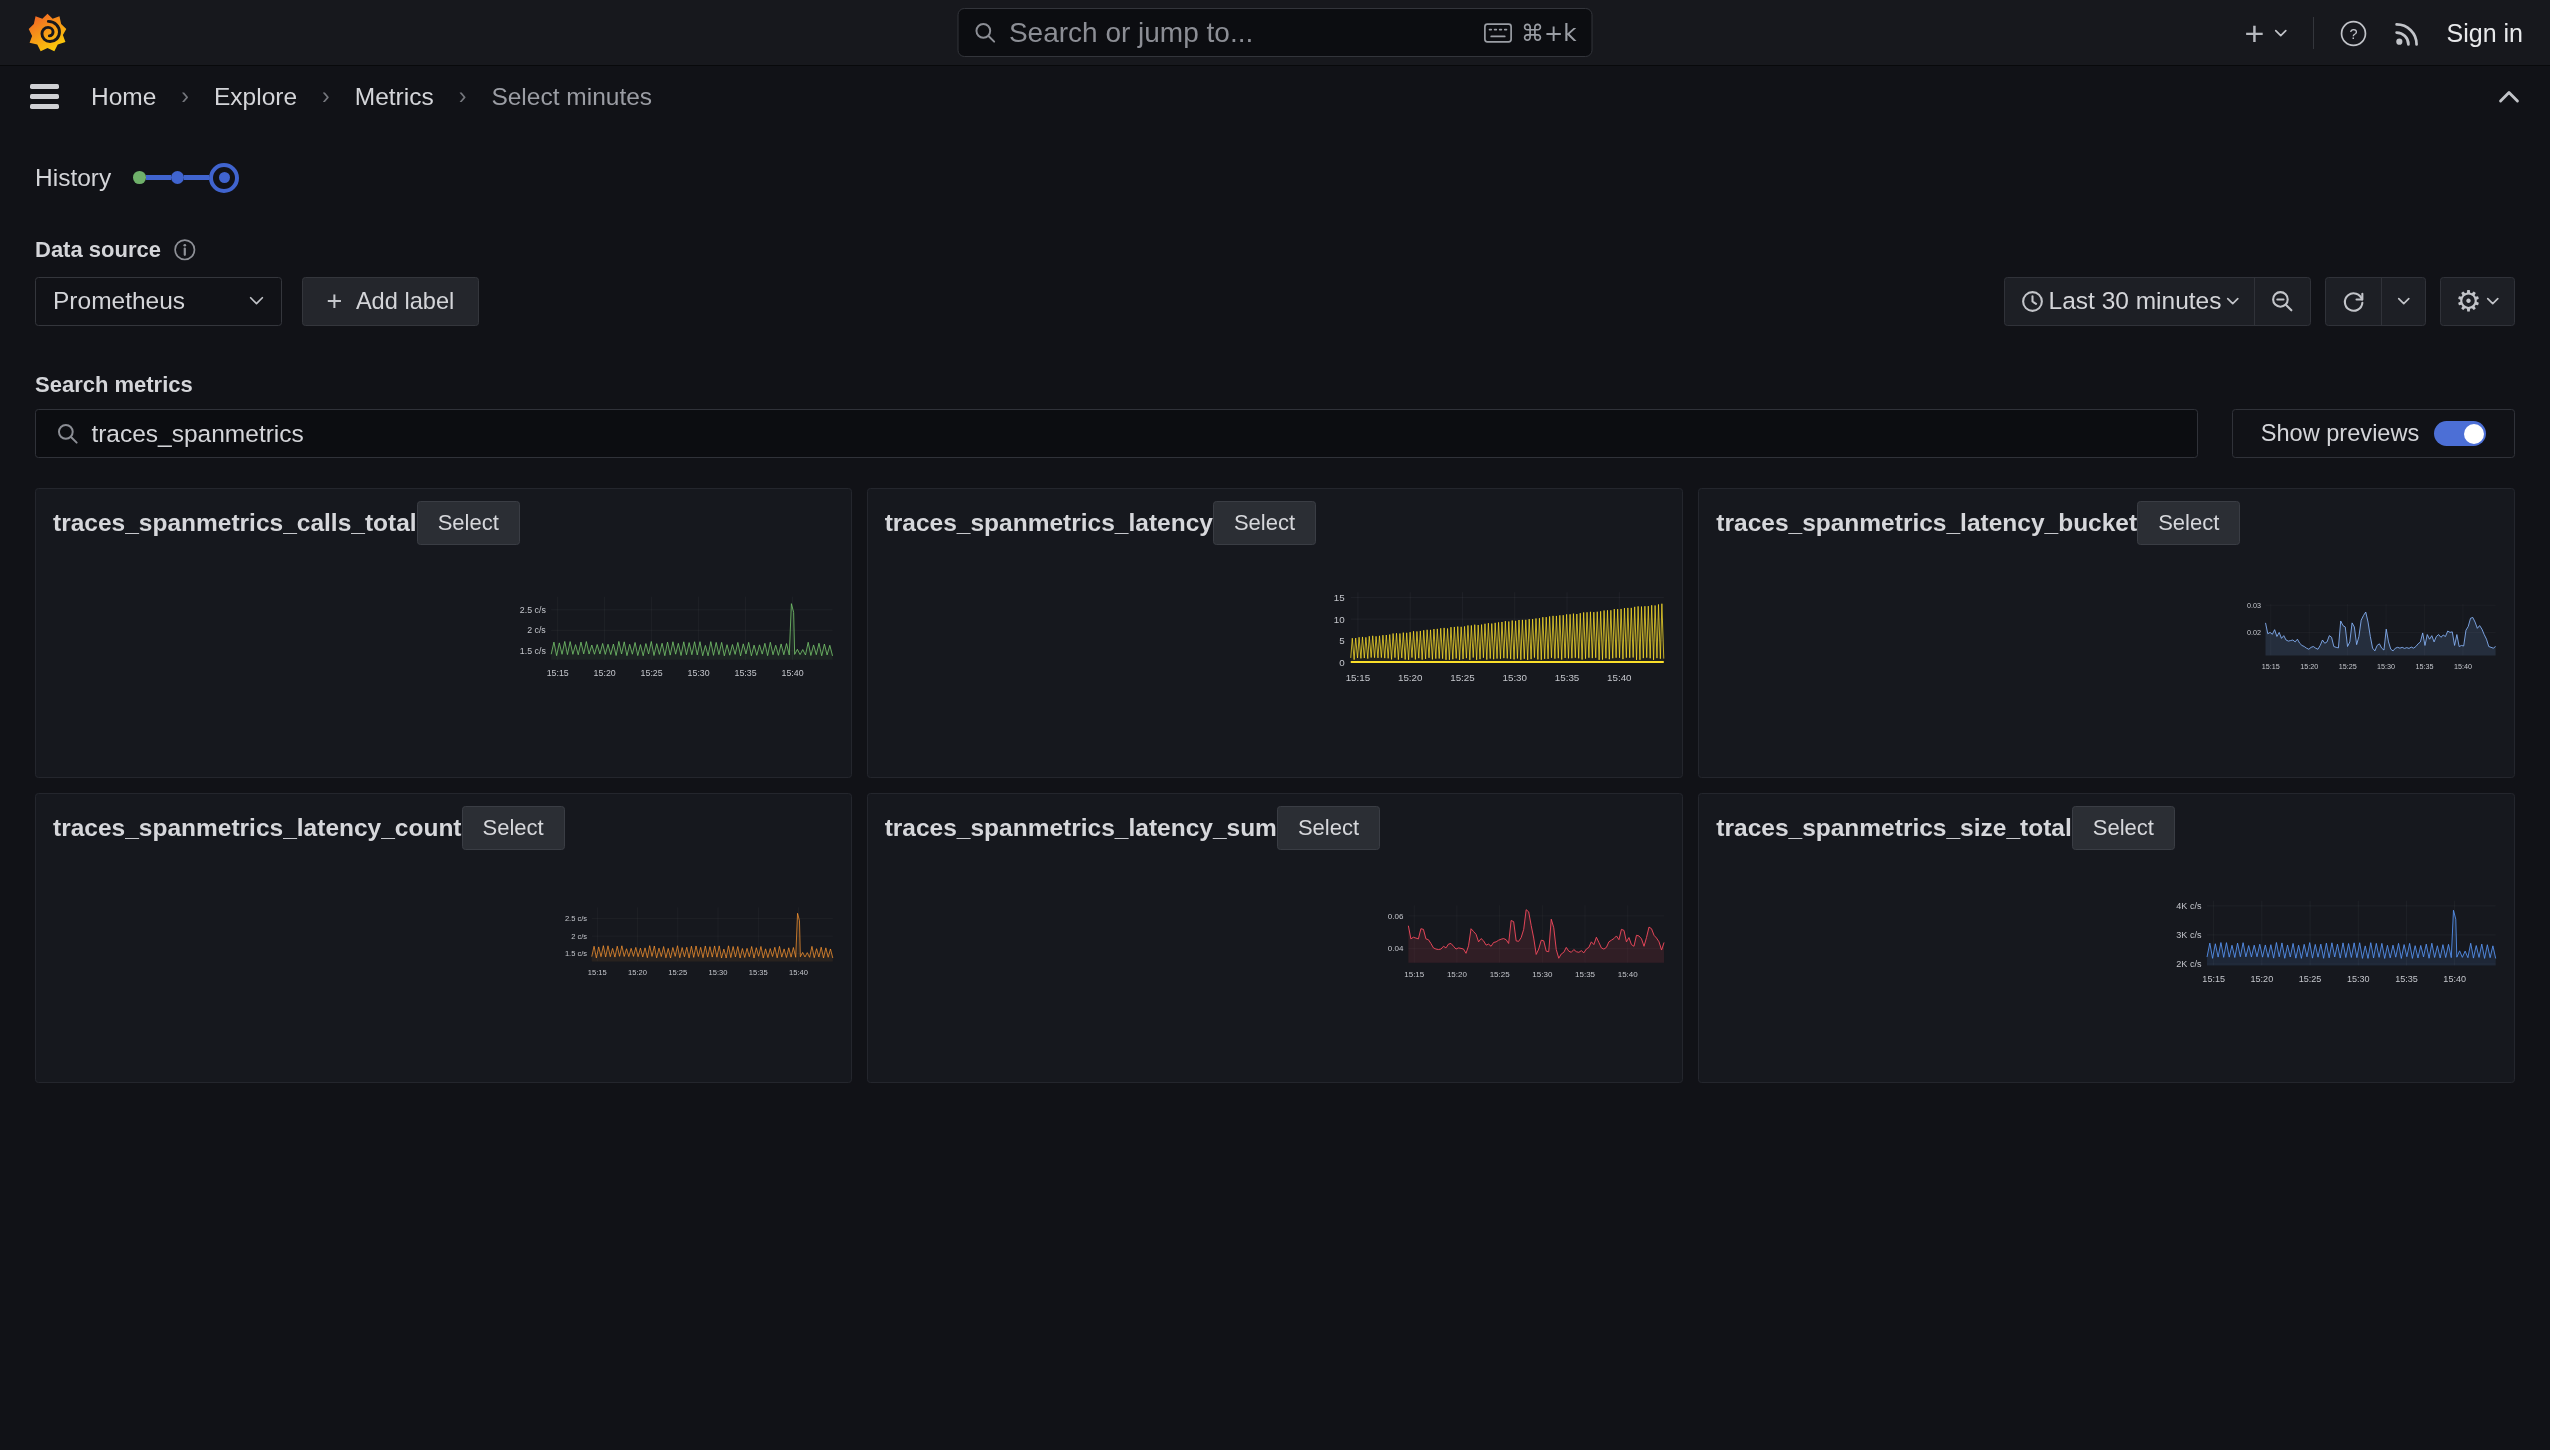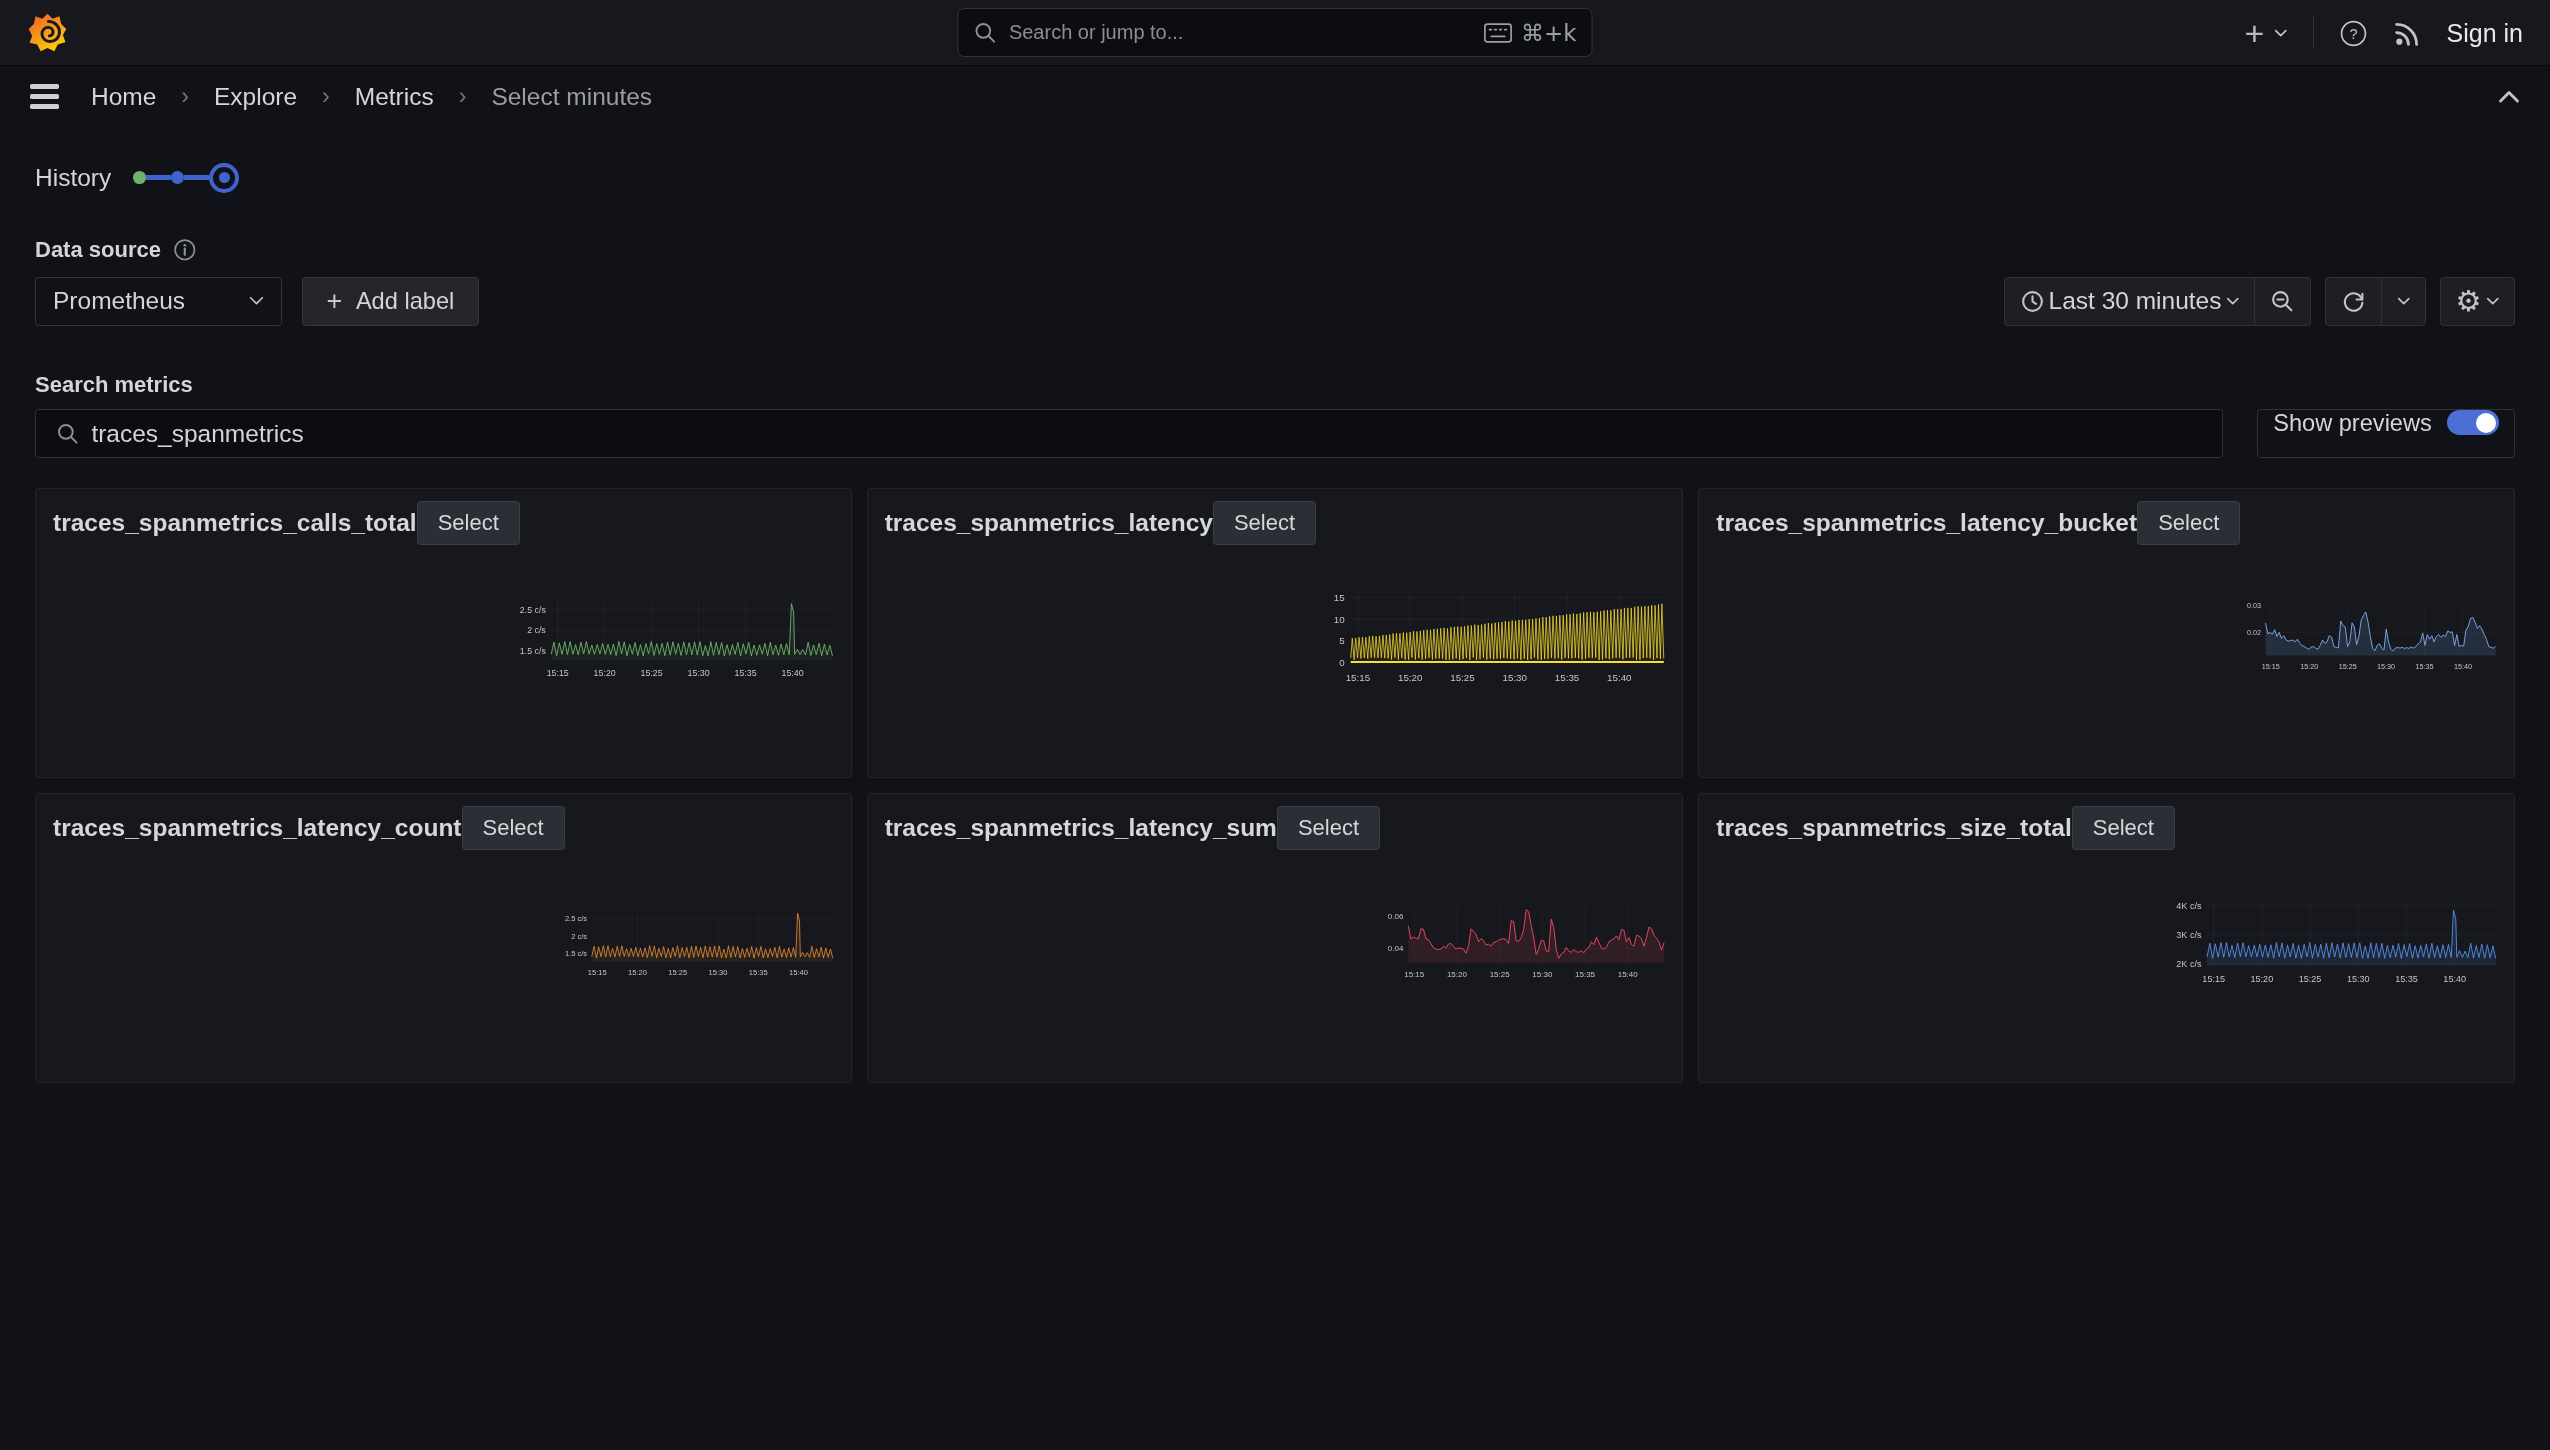--- a/index.html
+++ b/index.html
@@ -16,21 +16,21 @@
   .topnav {
     height: 66px; background: #17181d; border-bottom: 0.8px solid #08090b;
     display: flex; align-items: center; position: relative; padding: 0 25px;
   }
   .logo { width: 41px; height: 41px; margin-left: 1.7px; }
   .top-search {
     position: absolute; left: 50%; top: 8.4px; transform: translateX(-50%);
     width: 635px; height: 49px; background: #0c0d11; border: 0.8px solid #33353b;
     border-radius: 6.8px; display: flex; align-items: center; padding: 0 15px; cursor: text;
   }
-  .top-search .ph { font-size: 20px; color: #8c8e95; margin-left: 11.8px; flex: 1; }
+  .top-search .ph { font-size: 28px; color: #8c8e95; margin-left: 11.8px; flex: 1; }
   .kbd-hint { display:flex; align-items:center; gap:8.4px; color:#9b9ea5; font-size:23px; }
   .glyph { font-family: "DejaVu Sans", sans-serif; }
   .nav-right { position:absolute; right: 27px; top:0; height: 66px; display:flex; align-items:center; gap: 25px; }
   .plus-group { display:flex; align-items:center; gap:10px; color:#b7b9bf; cursor:pointer; }
   .plus-sign { font-size: 34px; line-height: 1; font-weight: 300; }
   .vdivider { width:0.8px; height:32px; background:#34363c; }
   .signin { font-size: 25px; color:#e8e9eb; cursor:pointer; }
   .iconbtn { cursor:pointer; display:flex; align-items:center; }
 
   
@@ -84,22 +84,22 @@
   .search-row { margin-top: 11.8px; display:flex; align-items:center; }
   .metric-search {
     flex: 1; height: 49px; background:#0c0d11; border:0.8px solid #303239; border-radius:3.4px;
     display:flex; align-items:center; padding: 0 20px; gap: 11.8px;
   }
   .metric-search input {
     flex:1; background:transparent; border:none; outline:none; color:#d4d5d9;
     font-size: 24.5px; font-family: "Liberation Sans", sans-serif;
   }
   .previews-box {
-    margin-left: 34px; width: 258px; height: 49px; border:0.8px solid #303239; border-radius:3.4px;
-    display:flex; justify-content:center; gap: 15px;
+    margin-left: 34px; width: 283px; height: 49px; border:0.8px solid #303239; border-radius:3.4px;
+    display:flex; align-items:center; justify-content:center; gap: 15px;
   }
   .previews-box .plabel { font-size: 23.6px; color:#d4d5d9; }
   .switch { width: 52px; height: 25px; border-radius: 12.7px; background:#4c6fd6; position:relative; cursor:pointer; }
   .switch .knob { position:absolute; top:2.5px; right:2.5px; width:20px; height:20px; border-radius:50%; background:#fff; }
 
   
   .grid { margin-top: 30px; display:grid; grid-template-columns: repeat(3, 1fr); gap: 15px; }
   .card {
     background:#16181e; border:0.8px solid #24262d; border-radius:3.4px;
     padding: 11.8px 17px 8.4px; height: 290px; display:flex; flex-direction:row;

